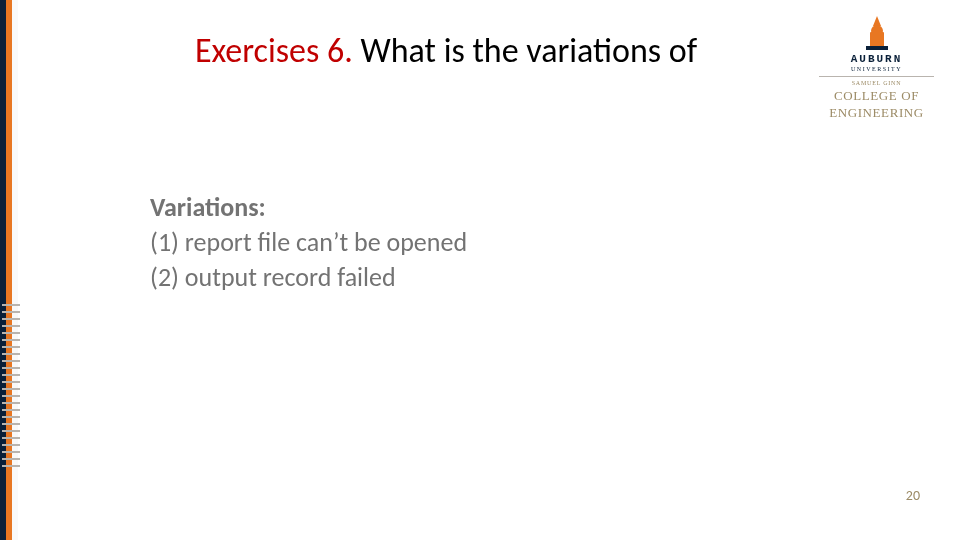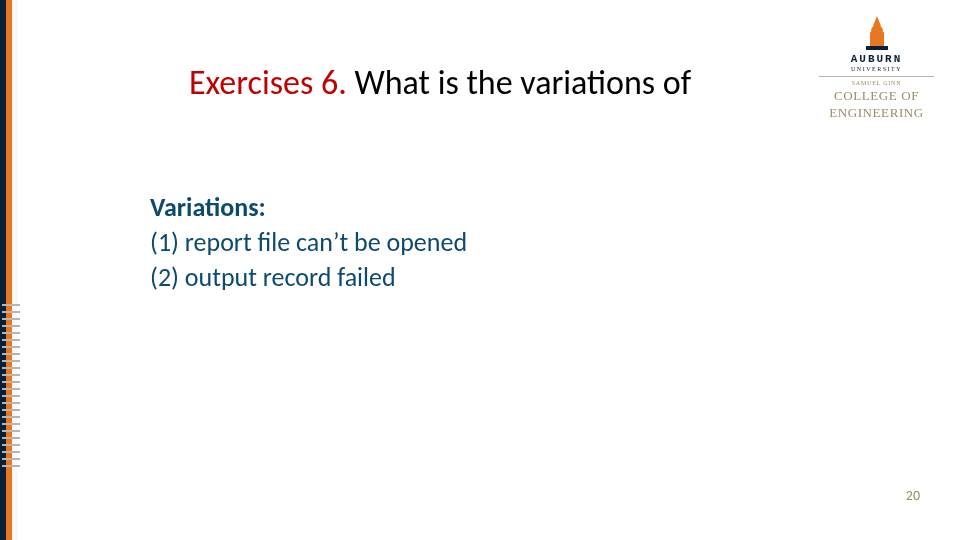--- a/index.html
+++ b/index.html
@@ -50,40 +50,39 @@
   }
   .tick-strip div {
     height: 2px;
     background: #b9b4ae;
     margin-left: 2px;
     margin-right: 2px;
   }
 
   .heading {
     position: absolute;
-    left: 90px;
+    left: 96px;
     top: 30px;
     width: 700px;
     font-size: 34px;
     line-height: 1.25;
     color: #000;
     text-align: center;
-    margin-top: 32px;
   }
   .heading .prefix {
     color: #c00000;
   }
 
   .body-text {
     position: absolute;
     left: 150px;
     top: 190px;
     font-size: 26px;
     line-height: 1.35;
-    color: #0c4a6e;
+    color: #737373;
   }
   .body-text .label {
     font-weight: 700;
   }
   .body-text .item {
   }
 
   .page-number {
     position: absolute;
     right: 40px;

